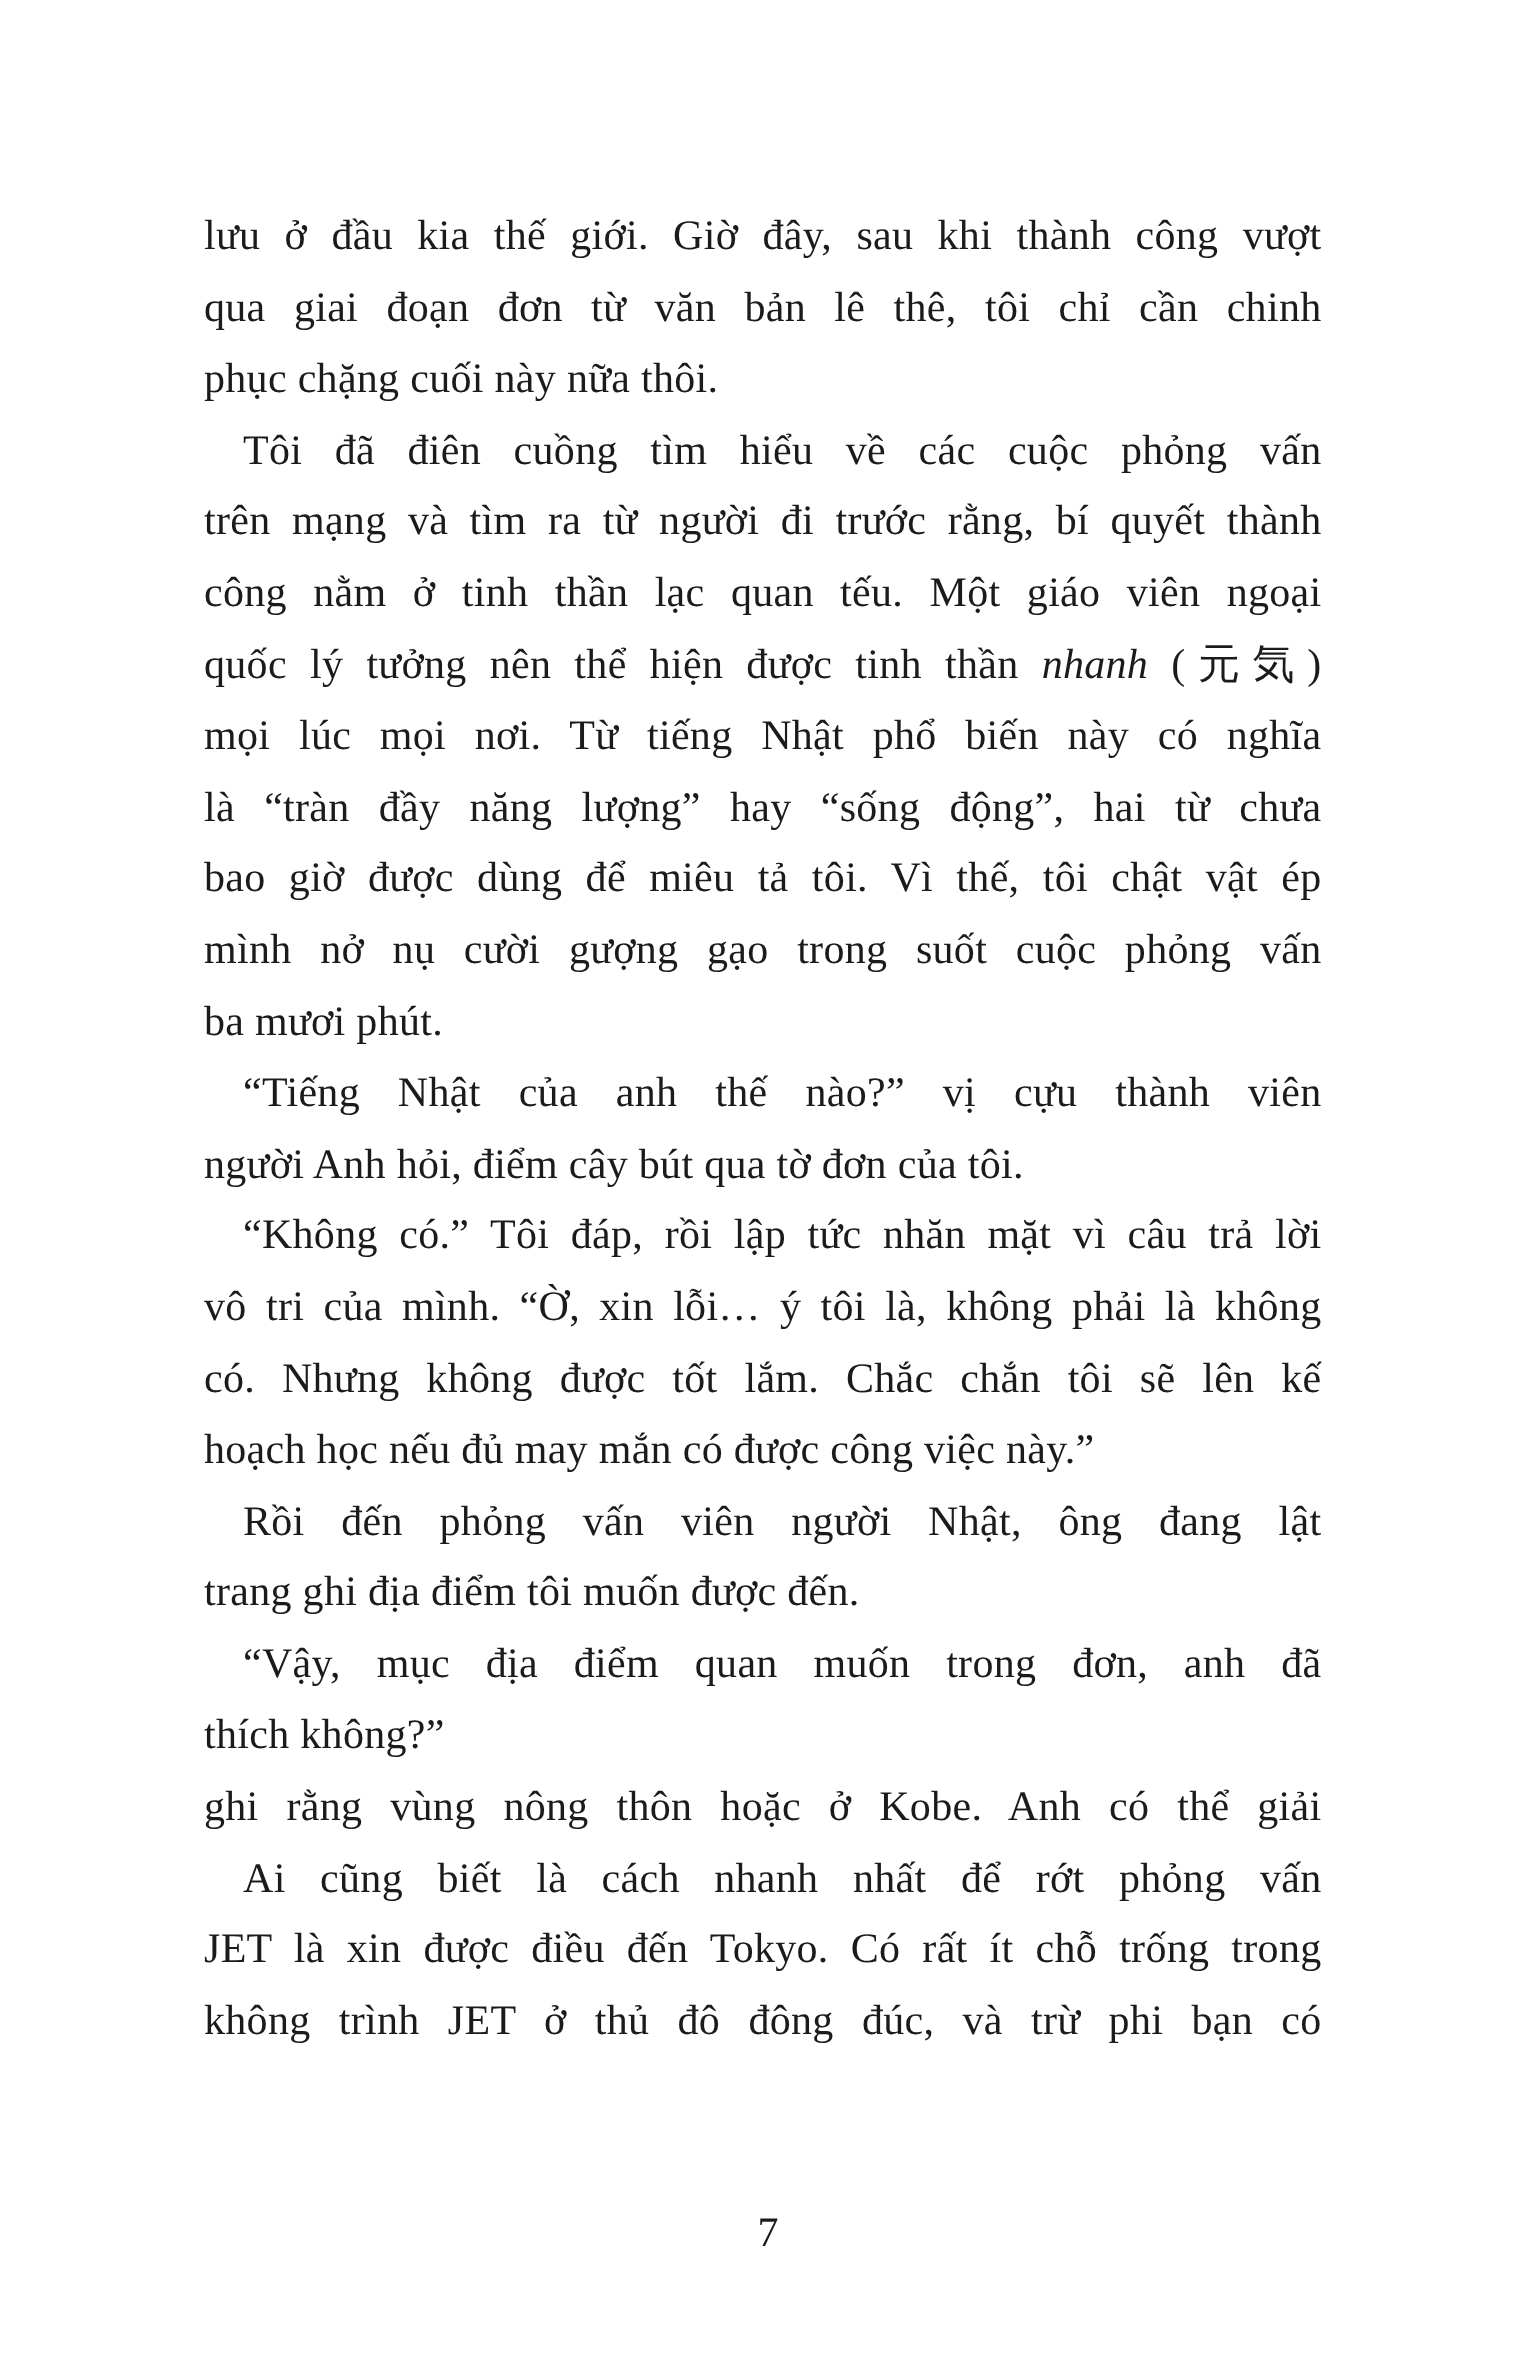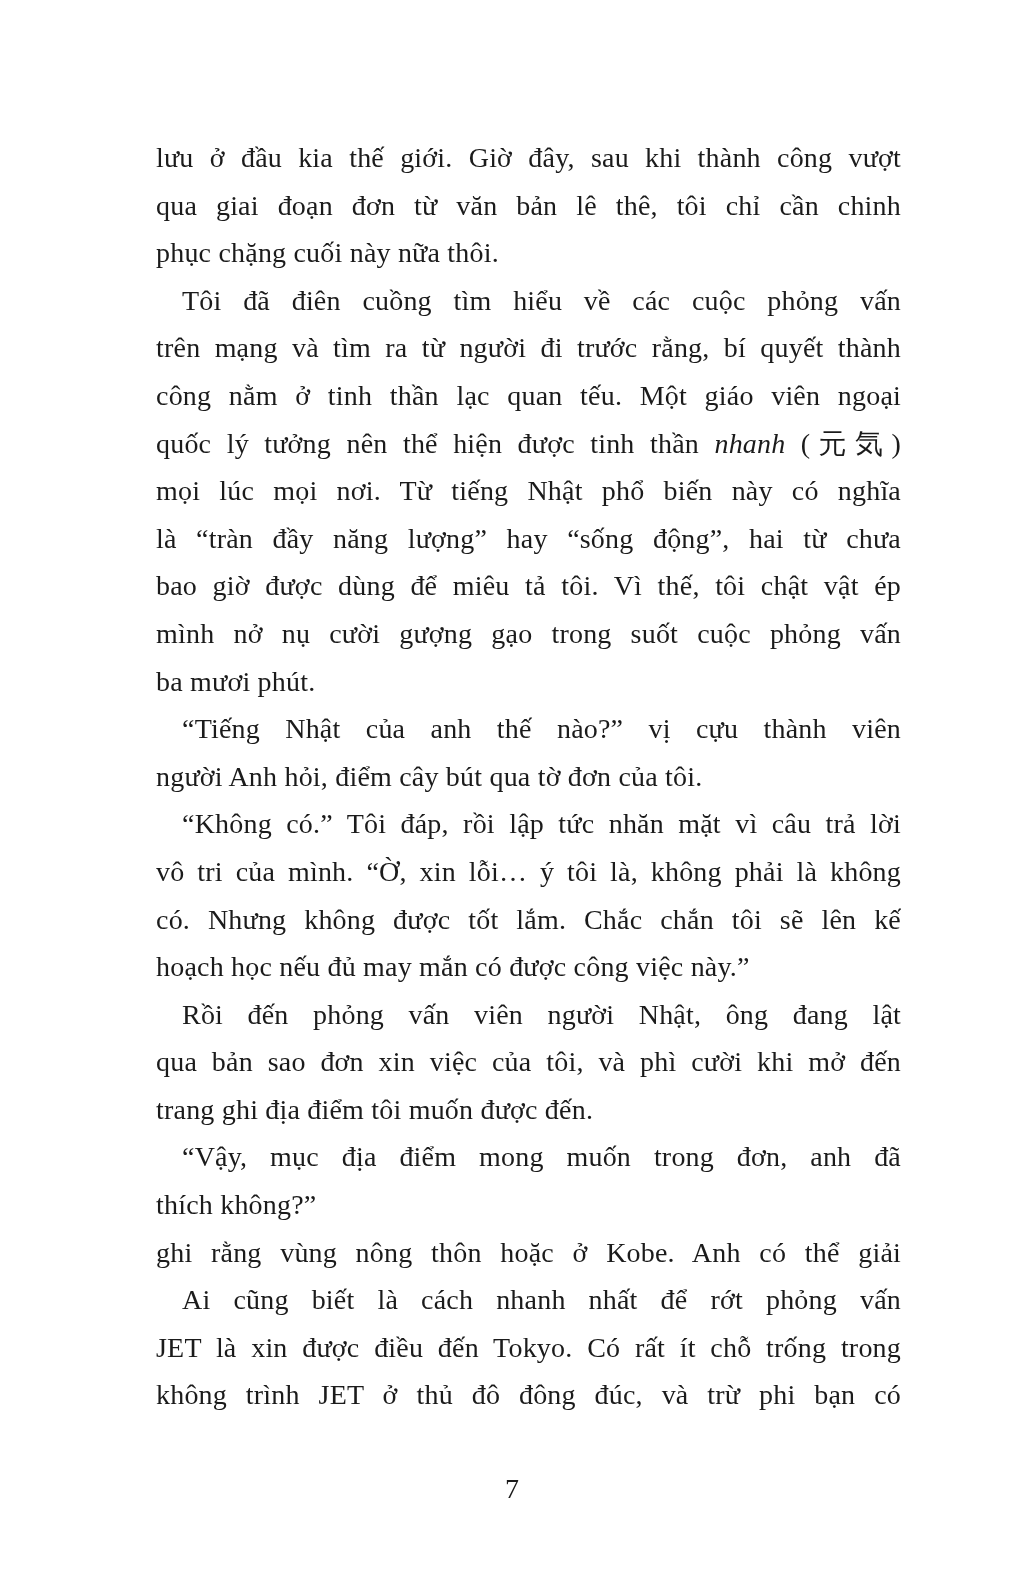--- a/index.html
+++ b/index.html
@@ -10,21 +10,21 @@
     position: relative;
     width: 1024px;
     height: 1575px;
     background: #ffffff;
     font-family: "Liberation Serif", serif;
     color: #1b1b1b;
     overflow: hidden;
   }
   .text-block {
     position: absolute;
-    left: 156px;
+    left: 136px;
     top: 134px;
     width: 745px;
   }
   .para {
     margin: 0;
     padding: 0;
   }
   .line {
     font-size: 28px;
     line-height: 47.6px;
@@ -84,26 +84,25 @@
 
   <div class="para">
     <div class="line jl indent">“Không có.” Tôi đáp, rồi lập tức nhăn mặt vì câu trả lời</div>
     <div class="line jl">vô tri của mình. “Ờ, xin lỗi… ý tôi là, không phải là không</div>
     <div class="line jl">có. Nhưng không được tốt lắm. Chắc chắn tôi sẽ lên kế</div>
     <div class="line">hoạch học nếu đủ may mắn có được công việc này.”</div>
   </div>
 
   <div class="para">
     <div class="line jl indent">Rồi đến phỏng vấn viên người Nhật, ông đang lật</div>
-    <div class="line jl">qua bản sao đơn xin việc của tôi, và phì cười khi mở đến</div>
     <div class="line">trang ghi địa điểm tôi muốn được đến.</div>
   </div>
 
   <div class="para">
-    <div class="line jl indent">“Vậy, mục địa điểm mong muốn trong đơn, anh đã</div>
+    <div class="line jl indent">“Vậy, mục địa điểm quan muốn trong đơn, anh đã</div>
     <div class="line">thích không?”</div>
     <div class="line jl">ghi rằng vùng nông thôn hoặc ở Kobe. Anh có thể giải</div>
   </div>
 
   <div class="para">
     <div class="line jl indent">Ai cũng biết là cách nhanh nhất để rớt phỏng vấn</div>
     <div class="line jl">JET là xin được điều đến Tokyo. Có rất ít chỗ trống trong</div>
     <div class="line jl">không trình JET ở thủ đô đông đúc, và trừ phi bạn có</div>
   </div>
 

